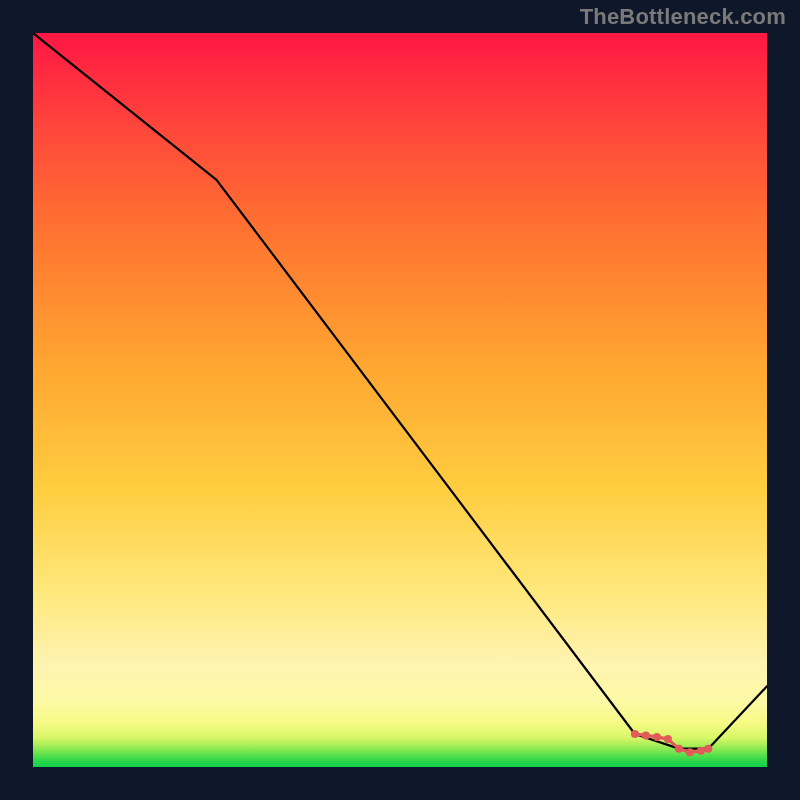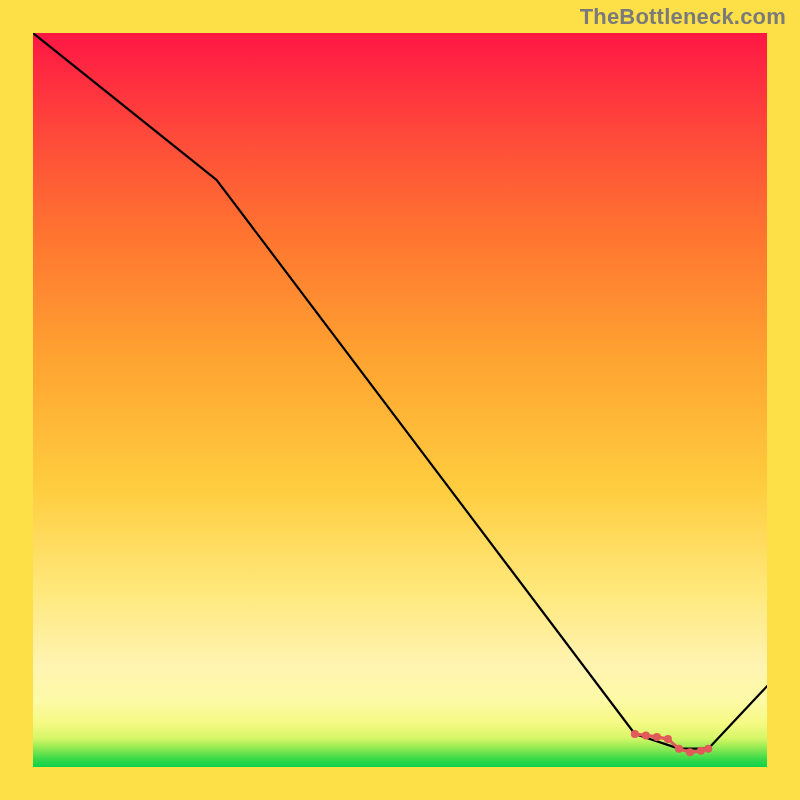--- a/index.html
+++ b/index.html
@@ -1,21 +1,21 @@
 <!DOCTYPE html>
 <html><head>
 <meta charset="utf-8">
 <style>
   * { margin: 0; padding: 0; box-sizing: border-box; }
   html, body { width: 800px; height: 800px; overflow: hidden; background: #000; }
   .frame {
     position: relative;
     width: 800px;
     height: 800px;
-    background: #fde047;
+    background: #0f172a;
   }
   .attribution {
     position: absolute;
     top: 4px;
     right: 14px;
     font-family: Arial, Helvetica, sans-serif;
     font-size: 22px;
     font-weight: 600;
     color: #7a7a7a;
     letter-spacing: 0.2px;

